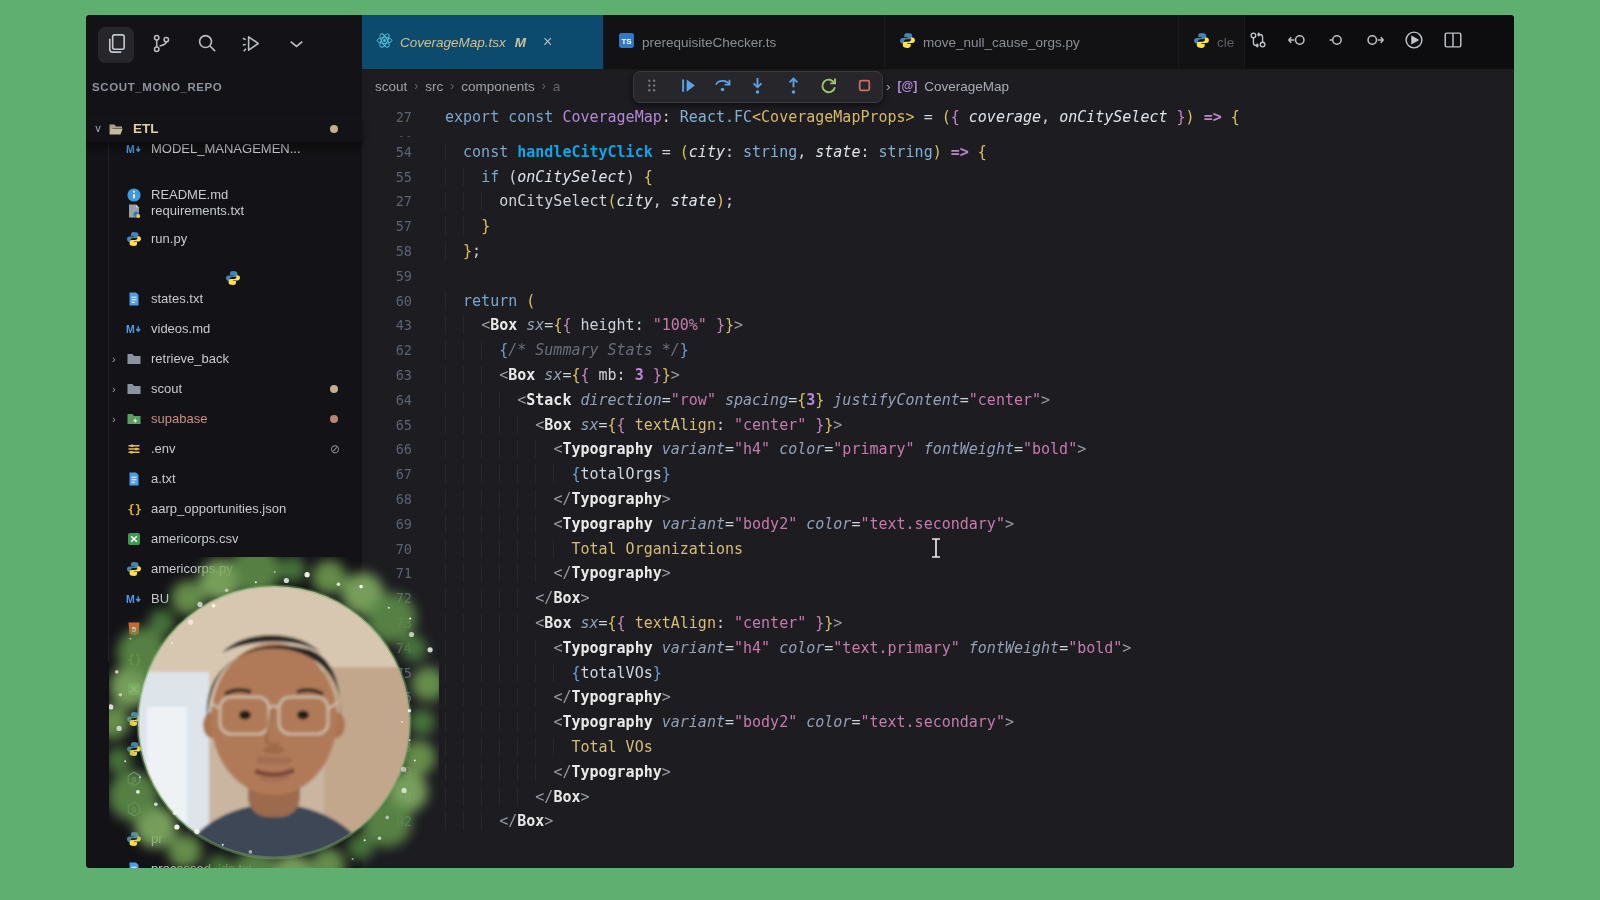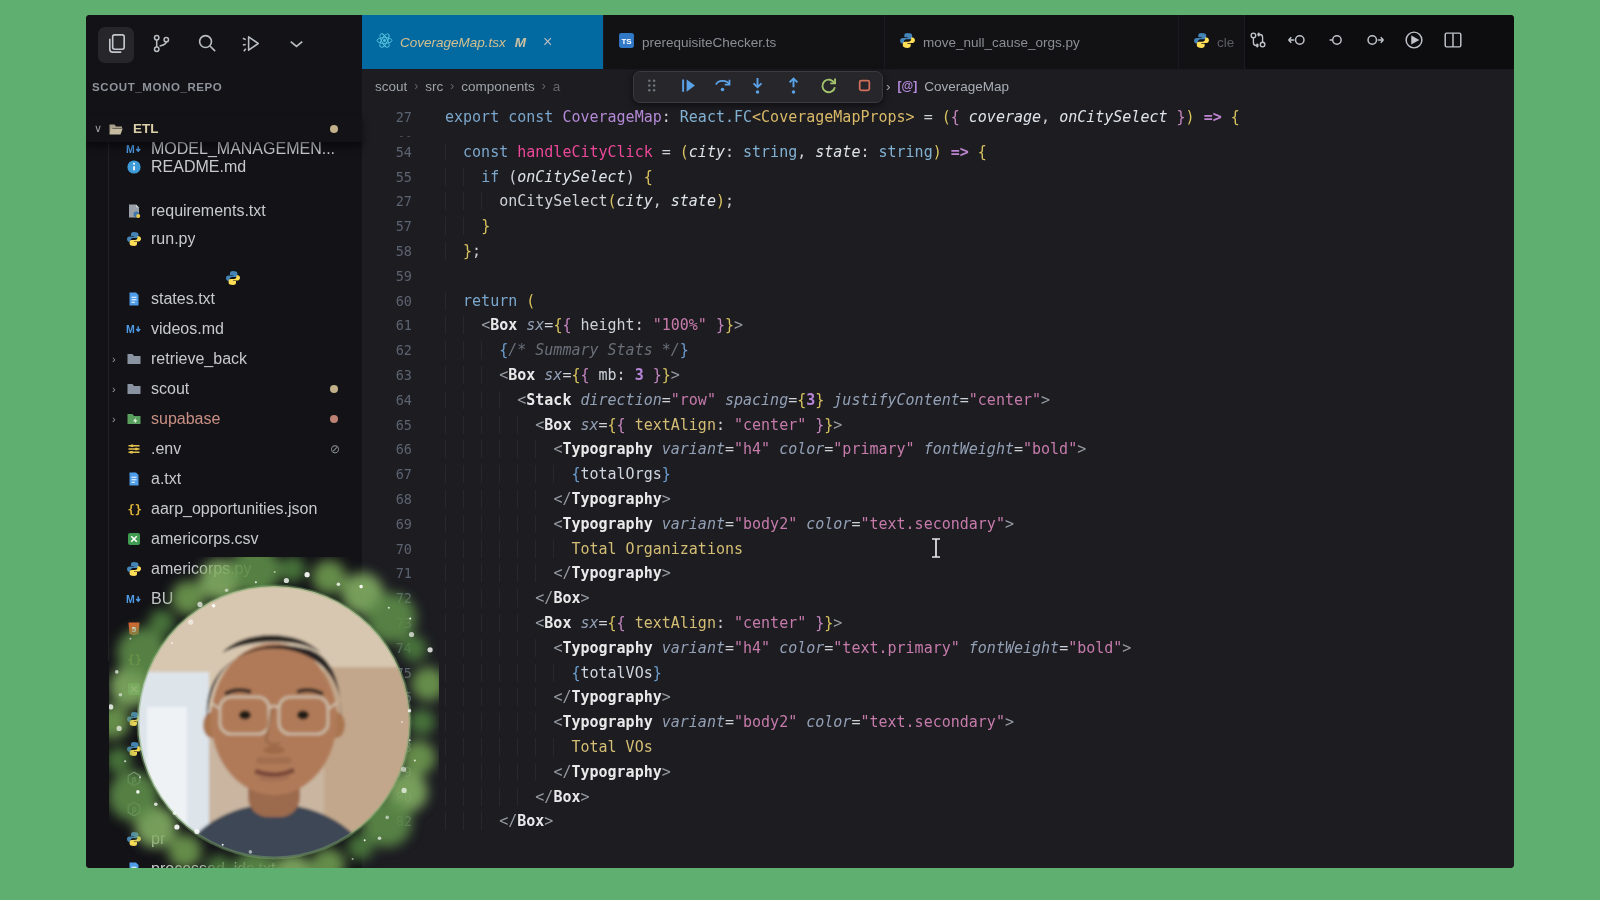--- a/index.html
+++ b/index.html
@@ -14,30 +14,30 @@
   .ab svg{width:23px;height:23px;}
   .ab.active{background:#26262b;}
   .exp-title{position:absolute;left:6px;top:66px;font-size:11.5px;letter-spacing:.6px;color:#8f939b;font-weight:700;}
   .tree{position:absolute;left:0;top:86px;right:0;bottom:0;}
   .tree-guide{position:absolute;left:22px;top:40px;width:1px;height:520px;background:#232327;}
   .trow{position:absolute;left:0;right:0;height:27px;display:flex;align-items:center;padding-left:26px;cursor:pointer;}
   .trow.root{padding-left:8px;background:#131317;z-index:6;box-shadow:0 5px 7px rgba(0,0,0,.45);}
   .trow .chev{width:14px;color:#9a9ea5;font-size:11px;flex:0 0 14px;}
   .trow .ficon{width:18px;height:17px;flex:0 0 18px;margin-right:7px;display:flex;align-items:center;}
   .trow .ficon svg{width:16px;height:16px;}
-  .trow .flabel{font-size:16px;color:#c7c9cd;white-space:nowrap;overflow:hidden;}
+  .trow .flabel{font-size:13px;color:#c7c9cd;white-space:nowrap;overflow:hidden;}
   .trow.root .flabel{color:#dbcfa8;font-weight:700;font-size:13.5px;}
   .trow .fbadge{position:absolute;right:22px;font-size:12px;color:#8a8f96;}
   .dot{width:8px;height:8px;border-radius:50%;position:absolute;right:24px;}
   
   .editor{position:absolute;left:276px;top:0;right:0;bottom:0;background:#1c1c21;z-index:1;}
   .tabstrip{position:absolute;left:0;top:0;right:0;height:54px;background:#0d0d10;display:flex;align-items:stretch;border-bottom:1px solid #1a1a1e;}
   .tab{display:flex;align-items:center;gap:7px;padding:0 14px;background:#121215;border-right:1px solid #1b1b1f;font-size:13.5px;color:#8b8e94;cursor:pointer;overflow:hidden;white-space:nowrap;}
   .tab svg{width:17px;height:17px;flex:0 0 17px;}
-  .tab.active{background:#0369a1;}
+  .tab.active{background:#0c4a6e;}
   .tab.active .tab-title{color:#d2c08f;font-style:italic;}
   .tab .mod{color:#cfc1a0;font-style:italic;font-weight:700;margin-left:2px;}
   .tab .close{color:#b6b9bf;font-size:16px;margin-left:10px;cursor:pointer;}
   .tab-actions{margin-left:auto;display:flex;align-items:center;gap:13px;padding-right:48px;}
   .tab-actions .act{width:26px;height:26px;display:flex;align-items:center;justify-content:center;cursor:pointer;}
   .tab-actions .act svg{width:22px;height:22px;}
   .crumbrow{position:absolute;left:0;top:54px;right:0;height:34px;display:flex;align-items:center;}
   .crumbs{display:flex;align-items:center;gap:7px;padding-left:13px;font-size:13.5px;color:#9fa3a9;}
   .crumbs .sep{color:#62666d;font-size:12px;}
   .crumb{cursor:pointer;}
@@ -50,21 +50,21 @@
   
   .code{position:absolute;left:0;top:88px;right:0;bottom:0;padding-top:2px;
         font-family:"DejaVu Sans Mono","Liberation Mono",monospace;font-size:15px;cursor:text;}
   .cl{display:flex;height:24.8px;line-height:24.8px;}
   .ln{flex:0 0 50px;text-align:right;color:#5c6370;font-size:13.5px;}
   .lc{margin-left:33px;white-space:pre;color:#ccd1d9;}
   .fold-row{height:10px;line-height:8px;}
   .fold-row span{display:inline-block;margin-left:36px;color:#4e545c;font-size:11px;letter-spacing:1px;}
   .tk-ind{background:repeating-linear-gradient(to right,#27272c 0,#27272c 1px,transparent 1px,transparent 2ch);}
   .tk-kw{color:#7ba7cc;}
-  .tk-fn{color:#ec4899;font-weight:400;}
+  .tk-fn{color:#0ea5e9;font-weight:700;}
   .tk-comp{color:#e9e9ea;font-weight:600;}
   .tk-attr{color:#93a0b5;font-style:italic;}
   .tk-str{color:#c67bab;}
   .tk-num{color:#b886d8;font-weight:600;}
   .tk-p{color:#ced2d8;}
   .tk-bry{color:#d8c25f;}
   .tk-brp{color:#c586c0;}
   .tk-brb{color:#6e9ecf;}
   .tk-jsx{color:#d4bd74;}
   .tk-prm{color:#dfe3ea;font-style:italic;}
@@ -256,21 +256,21 @@
         </div>
         <div class="cl">
           <span class="ln">59</span>
           <span class="lc"></span>
         </div>
         <div class="cl">
           <span class="ln">60</span>
           <span class="lc"><span class="tk-ind">  </span><span class="tk-kw">return</span><span class="tk-p"> </span><span class="tk-bry">(</span></span>
         </div>
         <div class="cl">
-          <span class="ln">61</span>
+          <span class="ln">43</span>
           <span class="lc"><span class="tk-ind">    </span><span class="tk-tagp">&lt;</span><span class="tk-comp">Box</span><span class="tk-p"> </span><span class="tk-attr">sx</span><span class="tk-p">=</span><span class="tk-bry">{</span><span class="tk-brp">{</span><span class="tk-p"> height: </span><span class="tk-str">"100%"</span><span class="tk-p"> </span><span class="tk-brp">}</span><span class="tk-bry">}</span><span class="tk-tagp">&gt;</span></span>
         </div>
         <div class="cl">
           <span class="ln">62</span>
           <span class="lc"><span class="tk-ind">      </span><span class="tk-brb">{</span><span class="tk-cmt">/* Summary Stats */</span><span class="tk-brb">}</span></span>
         </div>
         <div class="cl">
           <span class="ln">63</span>
           <span class="lc"><span class="tk-ind">      </span><span class="tk-tagp">&lt;</span><span class="tk-comp">Box</span><span class="tk-p"> </span><span class="tk-attr">sx</span><span class="tk-p">=</span><span class="tk-bry">{</span><span class="tk-brp">{</span><span class="tk-p"> mb: </span><span class="tk-num">3</span><span class="tk-p"> </span><span class="tk-brp">}</span><span class="tk-bry">}</span><span class="tk-tagp">&gt;</span></span>
         </div>
@@ -400,21 +400,21 @@
         <div class="trow" style="top: 34px;">
           <span class="chev"></span>
           <span class="ficon">
             <svg viewBox="0 0 16 16">
               <text x="0" y="12" font-size="10.5" font-weight="bold" fill="#4f9ce8" font-family="sans-serif">M</text>
               <path d="M12.2 5.2v4.8M10.2 8l2 2.2 2-2.2" stroke="#4f9ce8" stroke-width="1.4" fill="none"></path>
             </svg>
           </span>
           <span class="flabel">MODEL_MANAGEMEN...</span>
         </div>
-        <div class="trow" style="top: 52px;">
+        <div class="trow" style="top: 80px;">
           <span class="chev"></span>
           <span class="ficon">
             <svg viewBox="0 0 16 16">
               <circle cx="8" cy="8" r="6.6" fill="#3f9bd8"></circle>
               <rect x="7.2" y="6.9" width="1.7" height="4.6" rx=".8" fill="#fff"></rect>
               <circle cx="8" cy="4.8" r="1" fill="#fff"></circle>
             </svg>
           </span>
           <span class="flabel">README.md</span>
         </div>

